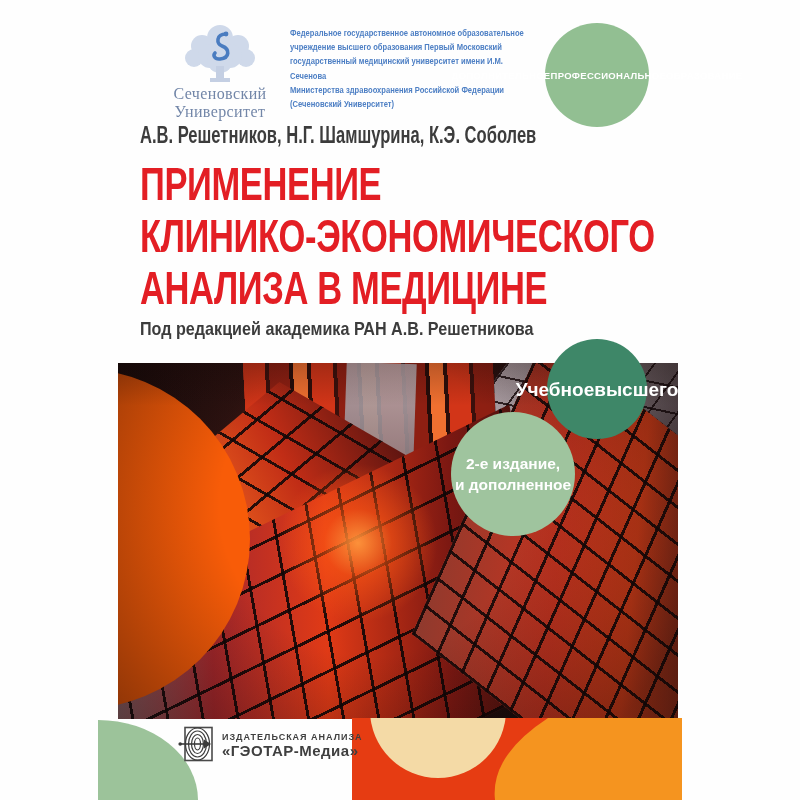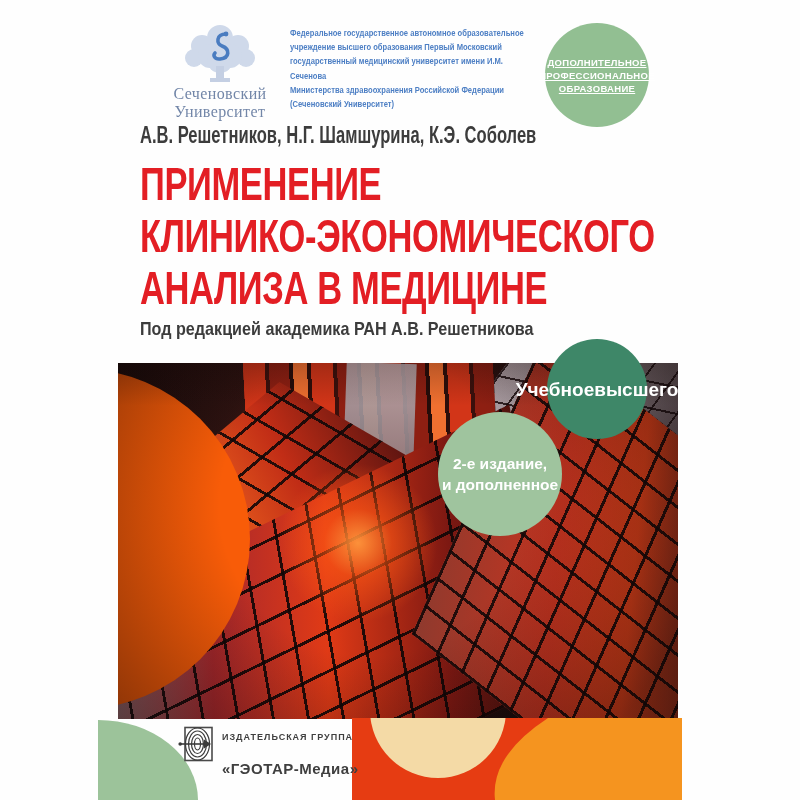--- a/index.html
+++ b/index.html
@@ -10,22 +10,22 @@
   .uni-logo{position:absolute;left:172px;top:22px;width:96px;height:62px;}
   .uni-caption{position:absolute;left:130px;top:85px;width:180px;text-align:center;
     font-family:"Liberation Serif",serif;font-size:16px;color:#7286a8;letter-spacing:.4px;}
   .uni-desc{position:absolute;left:290px;top:26px;width:300px;
     font-size:9.5px;line-height:14.2px;font-weight:600;color:#4d7fc4;
     transform:scaleX(.8);transform-origin:left top;}
   .uni-desc span{display:block;}
 
   
   .badge-dpo{position:absolute;left:545px;top:23px;width:104px;height:104px;border-radius:50%;
-    background:#92bf92;display:flex;flex-direction:column;align-items:center;justify-content:center;
-    color:#fff;font-weight:700;font-size:9.5px;line-height:13px;text-align:center;letter-spacing:.3px;text-decoration:underline;}
+    background:#92bf92;display:flex;flex-direction:row;align-items:center;justify-content:center;
+    color:#fff;font-weight:700;font-size:9.5px;line-height:13px;text-align:center;letter-spacing:.3px;}
 
   
   .authors{position:absolute;left:140px;top:122px;font-size:23px;font-weight:700;color:#3c3c3c;
     white-space:nowrap;transform:scaleX(.72);transform-origin:left top;}
   .title{position:absolute;left:140px;top:158px;color:#e31e24;font-weight:700;font-size:46px;
     line-height:52px;transform:scaleX(.75);transform-origin:left top;white-space:nowrap;}
   .title div{letter-spacing:-.5px;}
   .subtitle{position:absolute;left:140px;top:318px;font-size:19px;font-weight:700;color:#3c3c3c;
     white-space:nowrap;transform:scaleX(.85);transform-origin:left top;}
 
@@ -64,33 +64,33 @@
   .photo-orange-circle{left:-208px;top:6px;width:340px;height:340px;border-radius:50%;background:#f85c08;}
   .vignette{left:0;top:0;right:0;bottom:0;
     background:
       radial-gradient(circle at 45% 40%, rgba(0,0,0,0) 40%, rgba(12,5,5,.45) 88%),
       linear-gradient(180deg, rgba(30,10,8,.25) 0%, rgba(0,0,0,0) 12%);}
 
   
   .badge-edu{position:absolute;left:547px;top:339px;width:100px;height:100px;border-radius:50%;
     background:#3e8768;display:flex;align-items:center;justify-content:center;
     color:#fff;font-weight:700;font-size:19px;line-height:23px;text-align:center;}
-  .badge-edition{position:absolute;left:438px;top:412px;width:124px;height:124px;border-radius:50%;
+  .badge-edition{position:absolute;left:451px;top:412px;width:124px;height:124px;border-radius:50%;
     background:#9fc49e;display:flex;flex-direction:column;align-items:center;justify-content:center;
     color:#fff;font-weight:700;font-size:15.5px;line-height:21px;text-align:center;}
 
   
   .green-blob{position:absolute;left:98px;top:720px;width:100px;height:80px;background:#9cc39a;
     border-top-right-radius:100% 100%;}
   .bottom-art{position:absolute;left:352px;top:718px;width:330px;height:82px;}
   .pub{position:absolute;left:178px;top:726px;display:flex;align-items:flex-start;}
   .pub-icon{width:36px;height:36px;}
   .pub-text{margin-left:8px;padding-top:6px;color:#3f3f3f;}
   .pub-group{font-size:9px;font-weight:700;letter-spacing:1px;white-space:nowrap;}
-  .pub-name{font-size:15px;font-weight:700;margin-top:18px;white-space:nowrap;letter-spacing:.5px;}
+  .pub-name{font-size:15px;font-weight:700;margin-top:0;white-space:nowrap;letter-spacing:.5px;}
 </style>
 </head>
 <body>
 
 <div class="page">
 
   <div class="uni-logo">
     <svg width="96" height="62" viewBox="0 0 96 62">
       <g fill="#cfd9ea">
         <circle cx="48" cy="16" r="13"></circle>
@@ -170,18 +170,18 @@
       <rect x="7" y="1.5" width="27" height="33" fill="#ffffff" stroke="#4a4a4a" stroke-width="1.6"></rect>
       <ellipse cx="19.5" cy="18" rx="3" ry="6" fill="none" stroke="#3a3a3a" stroke-width="1.2"></ellipse>
       <ellipse cx="19.5" cy="18" rx="6" ry="9.5" fill="none" stroke="#3a3a3a" stroke-width="1.2"></ellipse>
       <ellipse cx="19.5" cy="18" rx="9" ry="13" fill="none" stroke="#3a3a3a" stroke-width="1.2"></ellipse>
       <ellipse cx="19.5" cy="18" rx="12" ry="16" fill="none" stroke="#3a3a3a" stroke-width="1.2"></ellipse>
       <circle cx="2.2" cy="18" r="1.8" fill="#3a3a3a"></circle>
       <path d="M2 18 H27" stroke="#3a3a3a" stroke-width="1.6"></path>
       <path d="M26 13.5 L33 18 L26 22.5 Z" fill="#3a3a3a"></path>
     </svg>
     <div class="pub-text">
-      <div class="pub-group">ИЗДАТЕЛЬСКАЯ ГРУППА</div>
+      <div class="pub-group">ИЗДАТЕЛЬСКАЯ АНАЛИЗА</div>
       <div class="pub-name">«ГЭОТАР-Медиа»</div>
     </div>
   </div>
 
 </div>
 
 </body></html>

